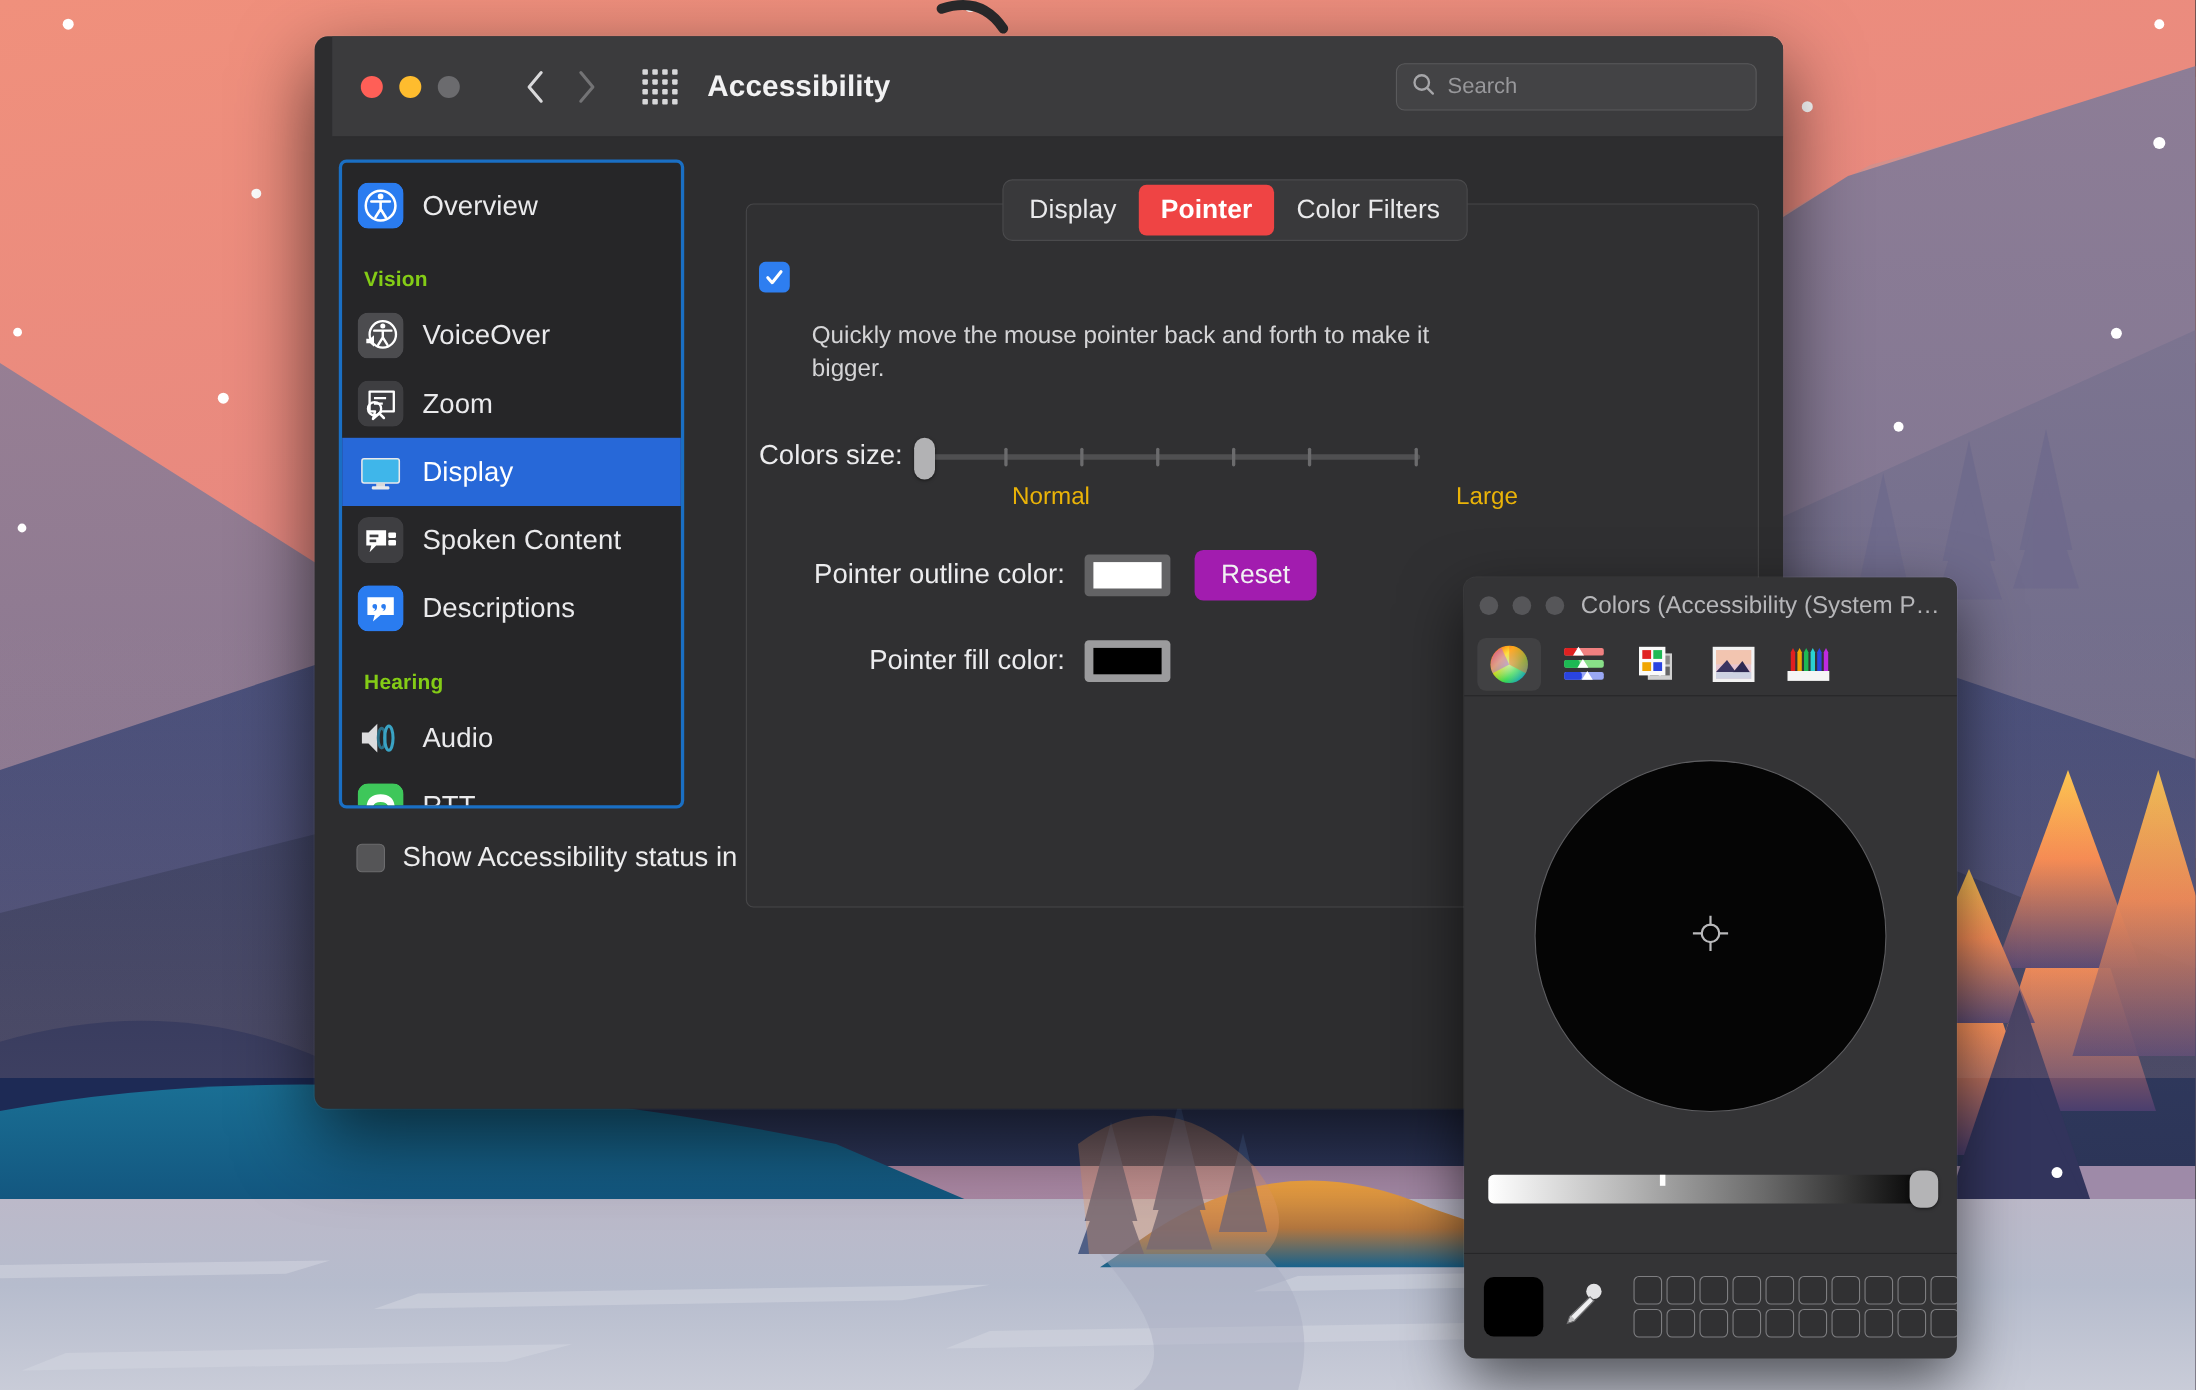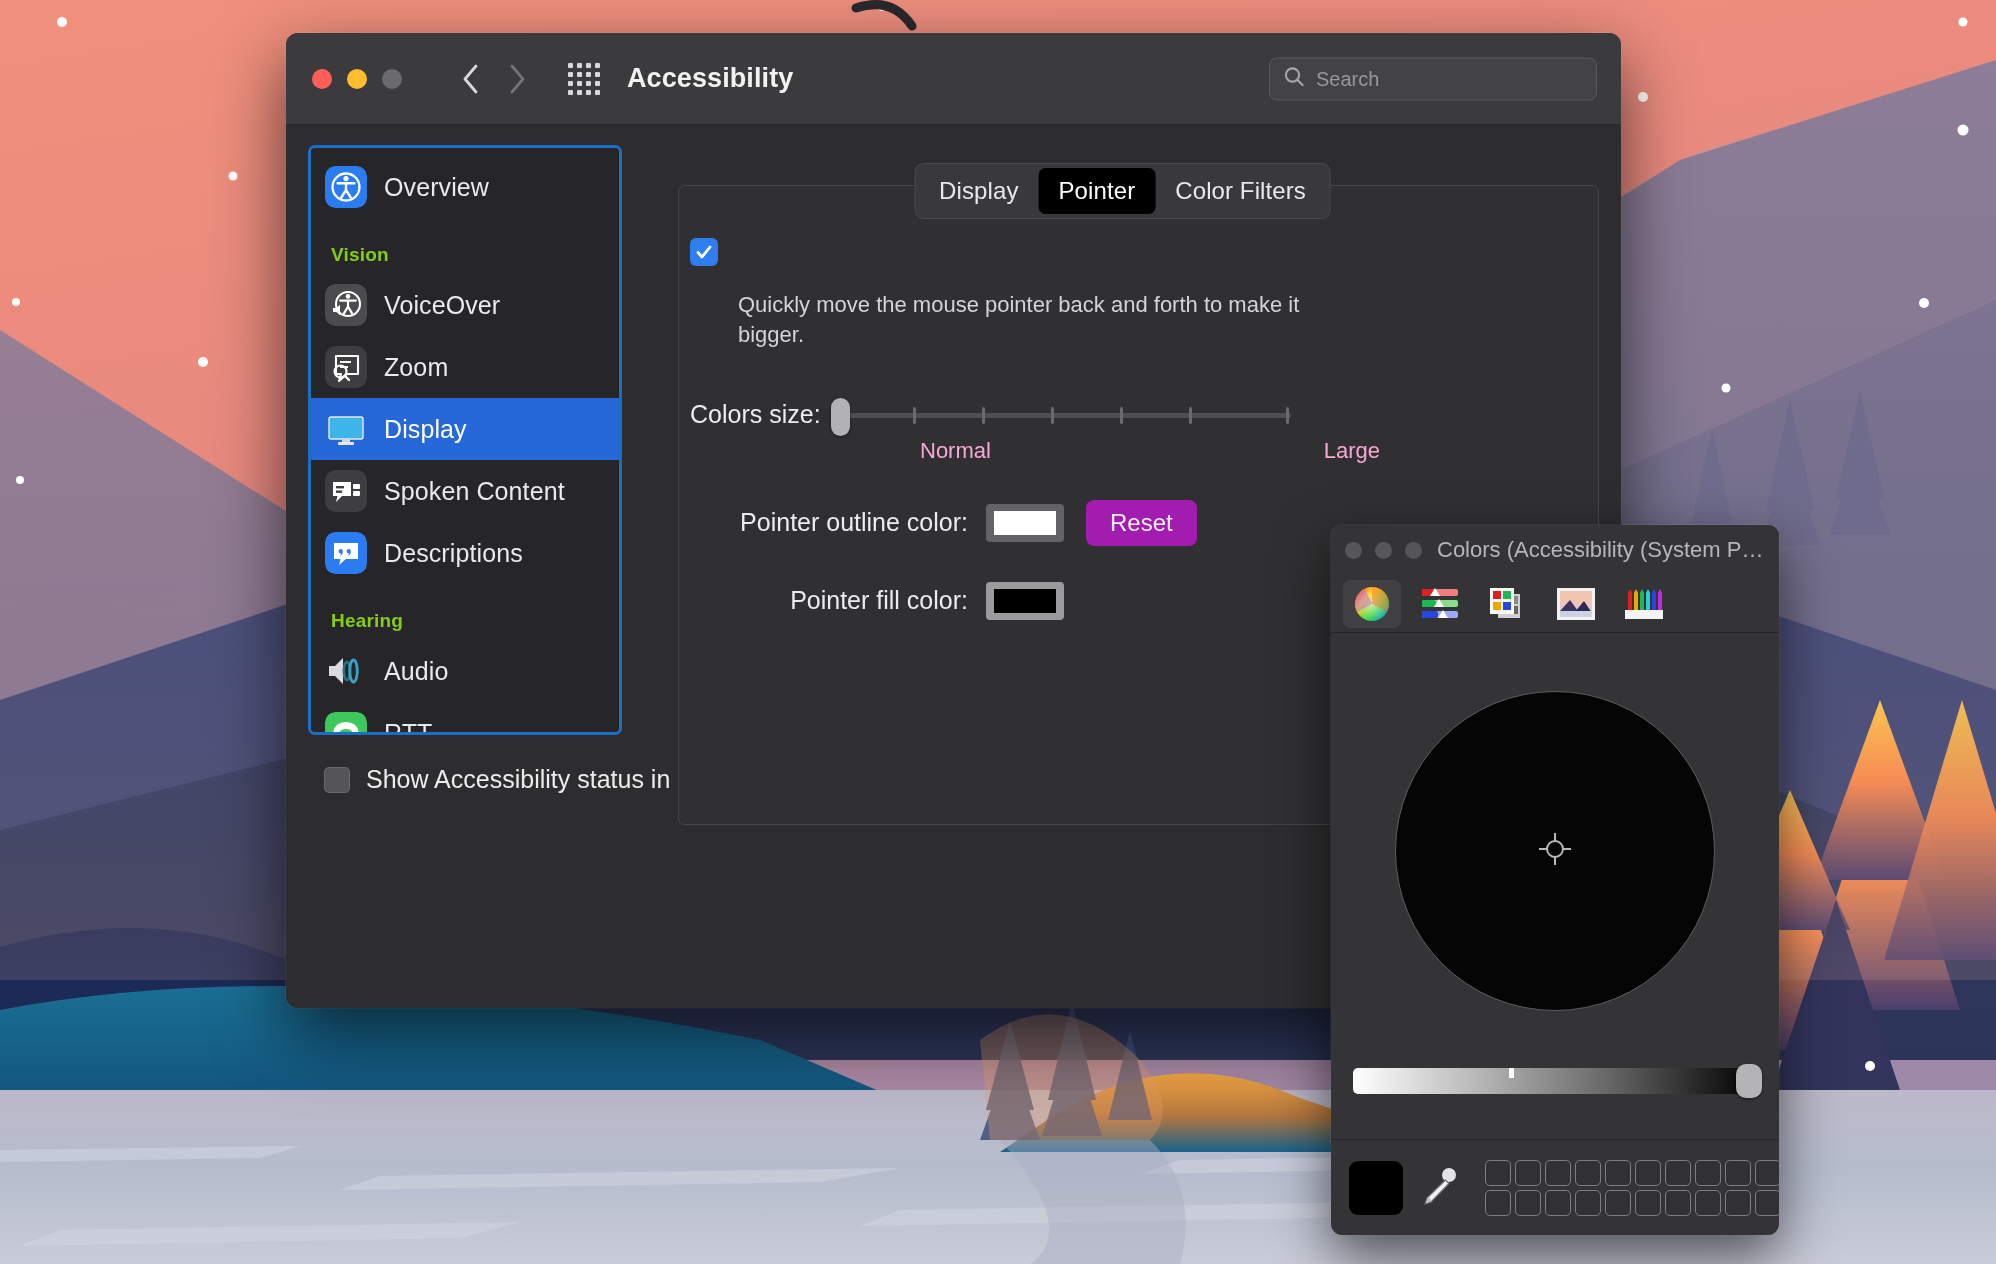--- a/index.html
+++ b/index.html
@@ -23,20 +23,21 @@
     box-shadow:0 26px 70px rgba(0,0,0,.62), 0 0 0 1px rgba(255,255,255,.07);
     overflow:hidden;
   }
 
   
   #titlebar {
     height:92px; background:#3b3b3d;
     display:flex; align-items:center;
     padding:0 24px 0 26px; position:relative;
     border-bottom:1px solid #272729;
+    margin-left:16px;
   }
   .traffic { display:flex; gap:15px; align-items:center; }
   .tl { width:20px; height:20px; border-radius:50%; }
   .tl.red    { background:#ff5f57; }
   .tl.yellow { background:#febc2e; }
   .tl.gray   { background:#6b6b6e; }
 
   .navbtns { display:flex; gap:12px; margin-left:52px; }
   .chev { width:34px; height:34px; display:flex; align-items:center; justify-content:center; }
   .chev svg { display:block; }
@@ -102,21 +103,21 @@
   }
   #tabbar {
     position:absolute; left:50%; transform:translateX(-50%); top:18px;
     display:flex; background:#39393b; border:1px solid #4a4a4c;
     border-radius:9px; padding:4px; z-index:5;
   }
   .tab {
     padding:9px 20px; border-radius:7px; color:#e9e9eb;
     font-size:24px; letter-spacing:.1px; cursor:default; white-space:nowrap;
   }
-  .tab.sel { background:#000000; color:#fff; }
+  .tab.sel { background:#ef4444; color:#fff;font-weight:bold; }
 
   #pane { position:absolute; left:44px; top:88px; right:30px; }
 
   .chk-row { display:flex; align-items:flex-start; gap:20px; }
   #shake-check {
     width:28px; height:28px; border-radius:6px; background:#2e7ef0;
     display:flex; align-items:center; justify-content:center; flex:0 0 auto;
     margin-top:5px;
   }
   #shake-label { color:#f0f0f2; font-size:27px; letter-spacing:.1px; }
@@ -139,21 +140,21 @@
   }
   #thumb {
     position:absolute; left:0; top:0; width:19px; height:38px;
     background:#b2b2b4; border-radius:10px;
     box-shadow:0 1px 3px rgba(0,0,0,.5);
   }
   #slider-labels {
     display:flex; justify-content:space-between;
     margin-top:6px; margin-left:230px; width:460px;
   }
-  #slider-labels span { color:#f9a8d4; font-size:22px; }
+  #slider-labels span { color:#eab308; font-size:22px; }
 
   
   .color-row { display:flex; align-items:center; margin-top:36px; }
   .color-row .clabel { color:#ececee; font-size:25px; text-align:right; width:278px; }
   .well {
     margin-left:18px; width:78px; height:38px; border-radius:4px;
     display:flex; align-items:center; justify-content:center;
   }
   .well.outline { background:#636365; }
   .well.fill    { background:#9b9b9d; }

